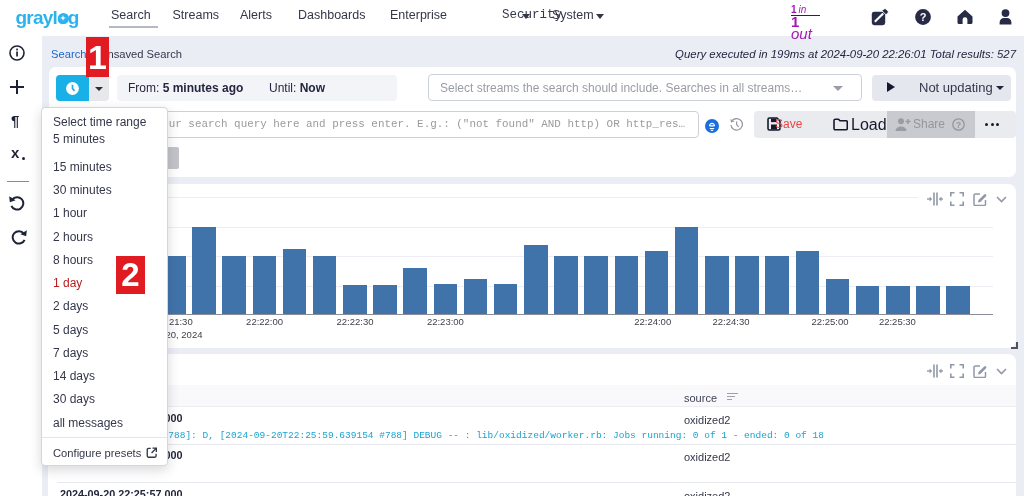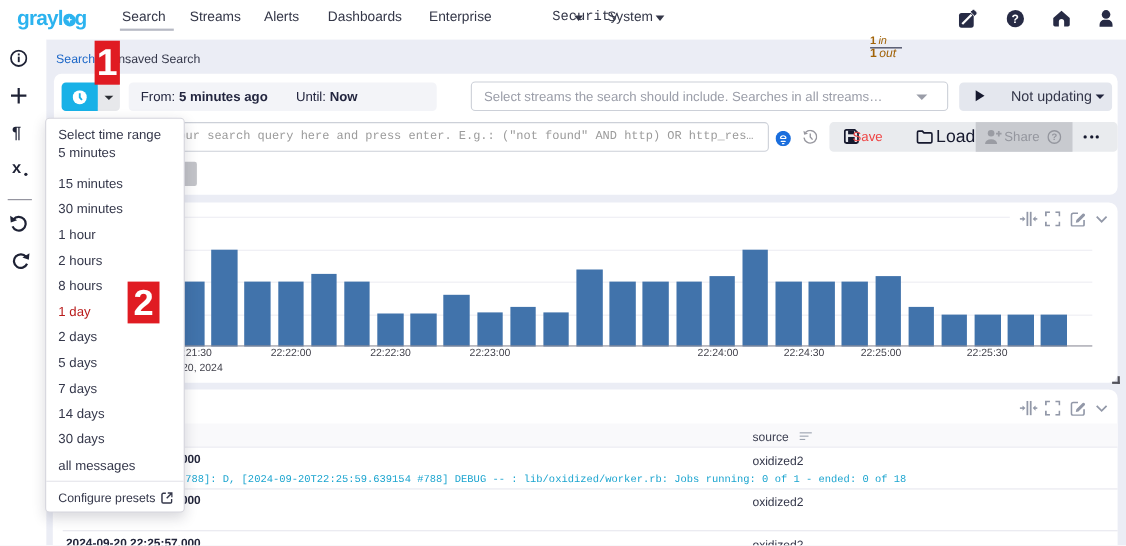--- a/index.html
+++ b/index.html
@@ -19,42 +19,43 @@
 <div class="nav-item" style="left:111px;">Search</div>
 <div class="nav-item" style="left:172.5px;">Streams</div>
 <div class="nav-item" style="left:240px;">Alerts</div>
 <div class="nav-item" style="left:298px;">Dashboards</div>
 <div class="nav-item" style="left:390px;">Enterprise</div>
 <div class="nav-item" style="left:502px;font-family:Liberation Mono, monospace;">Security</div>
 <div class="nav-item" style="left:552px;">System</div>
 <div class="abs" style="left:522px;top:13.5px;width:0;height:0;border-left:4.5px solid transparent;border-right:4.5px solid transparent;border-top:5px solid #343748;"></div>
 <div class="abs" style="left:595.5px;top:13.5px;width:0;height:0;border-left:4.5px solid transparent;border-right:4.5px solid transparent;border-top:5px solid #343748;"></div>
 <div class="abs" style="left:109px;top:26px;width:49px;height:2px;background:#b6b9c4;"></div>
-<div class="abs" style="left:791px;top:3.5px;color:#a16207;margin-top:28px;">
+<div class="abs" style="left:791px;top:3.5px;color:#a21caf;">
 <div style="font-size:10px;line-height:11.5px;"><b>1</b><i> in</i></div>
-<div style="border-top:1.3px solid #232742;width:28.5px;font-size:11px;line-height:11.5px;"><b>1</b><i> out</i></div>
+<div style="border-top:1.3px solid #232742;width:28.5px;font-size:15px;line-height:11.5px;"><b>1</b><i> out</i></div>
     </div>
 <svg class="abs" style="left:870.5px;top:8px;" width="18" height="18" viewBox="0 0 18 18">
 <rect x="0.8" y="3.8" width="13.4" height="13.4" rx="2.4" fill="#272b45"></rect>
 <path d="M3.8 13.8 L12.2 5.4" stroke="#fff" stroke-width="2.1"></path>
 <path d="M10.8 2.6 L15.0 6.8 L16.9 4.9 a1.4 1.4 0 0 0 0-2.0 L15.0 1.0 a1.4 1.4 0 0 0-2.0 0 Z" fill="#272b45" stroke="#fff" stroke-width="0.9"></path>
     </svg>
 <svg class="abs" style="left:914.5px;top:9.3px;" width="16" height="16" viewBox="0 0 16 16">
 <circle cx="8" cy="8" r="7.9" fill="#272b45"></circle>
 <text x="8" y="12.2" font-size="11" font-weight="bold" fill="#fff" text-anchor="middle" font-family="Liberation Sans">?</text>
     </svg>
 <svg class="abs" style="left:957px;top:9.3px;" width="16" height="16" viewBox="0 0 16 16">
 <path d="M8 0.8 L15.5 7.4 V13.5 a1.6 1.6 0 0 1-1.6 1.6 H10.4 V10.6 a2.4 2.4 0 0 0-4.8 0 V15.1 H2.1 A1.6 1.6 0 0 1 0.5 13.5 V7.4 Z" fill="#272b45"></path>
     </svg>
 <svg class="abs" style="left:998px;top:9.3px;" width="15" height="16" viewBox="0 0 15 16">
 <circle cx="7.5" cy="4.1" r="3.9" fill="#272b45"></circle>
 <path d="M1.6 15.4 V13.4 a4.4 4.4 0 0 1 4.4-4.4 h3 a4.4 4.4 0 0 1 4.4 4.4 v2 Z" fill="#272b45"></path>
     </svg>
 <div class="abs" style="left:51px;top:47.5px;font-size:11.2px;line-height:12px;color:#1b66c7;">Search</div>
 <div class="abs" style="left:90px;top:47.5px;font-size:11.2px;line-height:12px;color:#34374a;">/&nbsp; Unsaved Search</div>
+<div class="abs" style="right:8px;top:47.5px;font-size:11.4px;line-height:12px;font-style:italic;color:#23263f;">Query executed in 199ms at 2024-09-20 22:26:01 Total results: 527</div>
 <div class="abs" style="left:0;top:36px;width:42px;height:460px;background:#fff;"></div>
 <svg class="abs" style="left:9px;top:45px;" width="16" height="16" viewBox="0 0 16 16">
 <circle cx="8" cy="8" r="7" fill="none" stroke="#1e2235" stroke-width="1.6"></circle>
 <rect x="7.2" y="6.5" width="1.7" height="5" fill="#1e2235"></rect>
       <rect x="7.2" y="3.6" width="1.7" height="1.8" fill="#1e2235"></rect>
     </svg>
 <svg class="abs" style="left:9px;top:79px;" width="16" height="16" viewBox="0 0 16 16">
       <path d="M8 1 V15 M1 8 H15" stroke="#1e2235" stroke-width="2"></path>
     </svg>
 <div class="abs" style="left:11px;top:112px;font-size:15px;font-weight:700;color:#1e2235;">¶</div>
@@ -181,21 +182,21 @@
 <div class="abs" style="left:916.2px;top:286px;width:23.6px;height:29px;background:#4173ab;"></div>
 <div class="abs" style="left:946.4px;top:286px;width:23.6px;height:29px;background:#4173ab;"></div>
 <div class="abs" style="left:56px;top:314.3px;width:937px;height:1.2px;background:#8d8d99;"></div>
 <div class="abs" style="left:129.2px;top:317.3px;width:90px;text-align:center;font-size:9.5px;line-height:10.5px;color:#3f3f49;">22:21:30</div>
 <div class="abs" style="left:219.60000000000002px;top:317.3px;width:90px;text-align:center;font-size:9.5px;line-height:10.5px;color:#3f3f49;">22:22:00</div>
 <div class="abs" style="left:310.0px;top:317.3px;width:90px;text-align:center;font-size:9.5px;line-height:10.5px;color:#3f3f49;">22:22:30</div>
 <div class="abs" style="left:400.4px;top:317.3px;width:90px;text-align:center;font-size:9.5px;line-height:10.5px;color:#3f3f49;">22:23:00</div>
 <div class="abs" style="left:490.79999999999995px;top:317.3px;width:90px;text-align:right;font-size:9.5px;line-height:10.5px;color:#3f3f49;margin-top:46px;">22:23:30</div>
 <div class="abs" style="left:581.2px;top:317.3px;width:90px;text-align:right;font-size:9.5px;line-height:10.5px;color:#3f3f49;">22:24:00</div>
 <div class="abs" style="left:686px;top:317.3px;width:90px;text-align:center;font-size:9.5px;line-height:10.5px;color:#3f3f49;">22:24:30</div>
-<div class="abs" style="left:756px;top:317.3px;width:90px;text-align:center;font-size:9.5px;line-height:10.5px;color:#3f3f49;">22:25:00</div>
+<div class="abs" style="left:785px;top:317.3px;width:90px;text-align:center;font-size:9.5px;line-height:10.5px;color:#3f3f49;">22:25:00</div>
 <div class="abs" style="left:852.4px;top:317.3px;width:90px;text-align:center;font-size:9.5px;line-height:10.5px;color:#3f3f49;">22:25:30</div>
 <div class="abs" style="left:129.2px;top:330.3px;width:90px;text-align:center;font-size:9.5px;line-height:10.5px;color:#3f3f49;">Sep 20, 2024</div>
 <div class="abs" style="left:1010.5px;top:341.5px;width:5px;height:5px;border-right:2px solid #52525a;border-bottom:2px solid #52525a;"></div>
 <div class="abs" style="left:48px;top:353.5px;width:968px;height:142.5px;background:#fff;border-radius:8px 8px 0 0;"></div>
 <svg class="abs" style="left:927px;top:364px;" width="16" height="14" viewBox="0 0 16 14">
 <rect x="6.2" y="0.5" width="1.6" height="13" fill="#9298a8"></rect>
       <rect x="9.2" y="0.5" width="1.6" height="13" fill="#9298a8"></rect>
 <rect x="0" y="6.3" width="3" height="1.4" fill="#9298a8"></rect>
       <path d="M2.6 4.6 L5.2 7 L2.6 9.4 Z" fill="#9298a8"></path>
 <rect x="14" y="6.3" width="3" height="1.4" fill="#9298a8"></rect>

